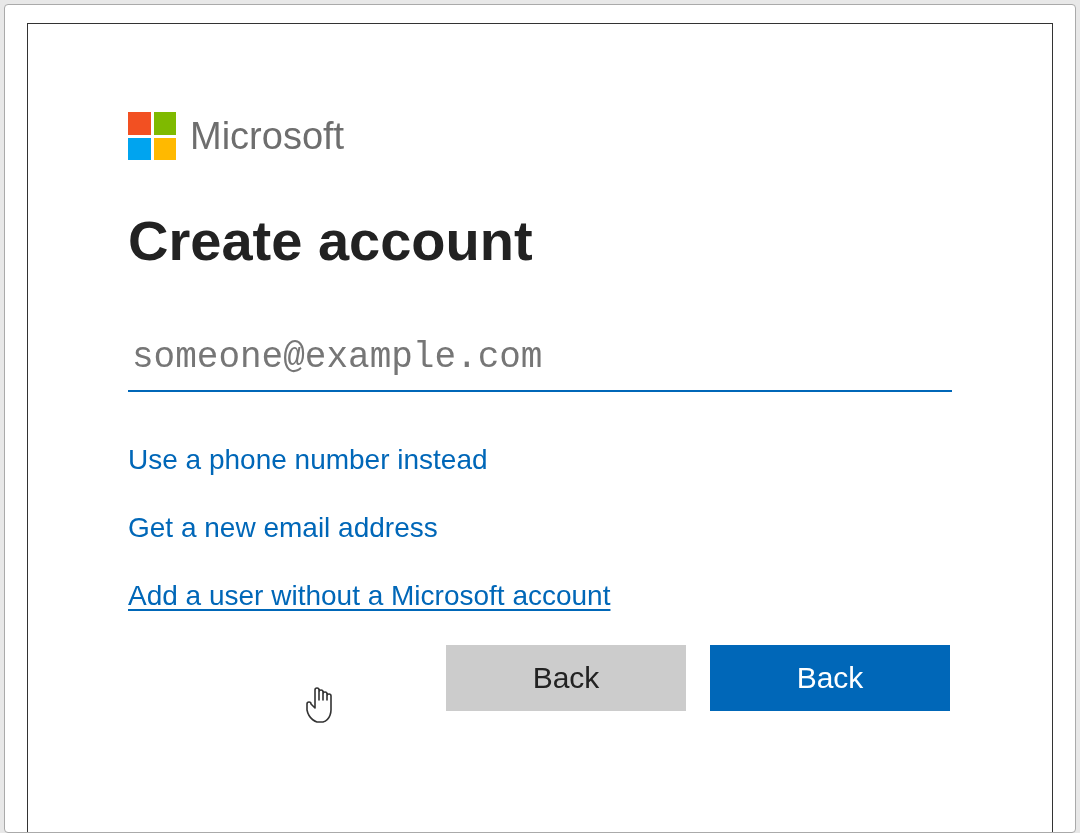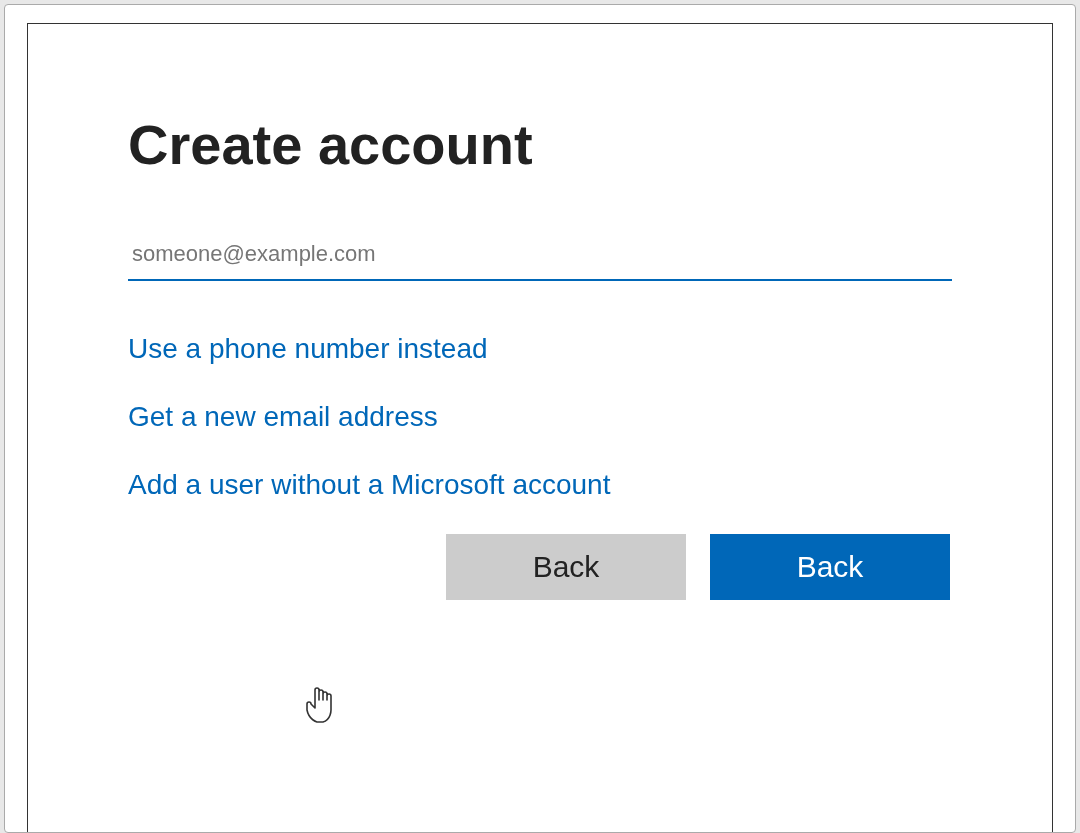--- a/index.html
+++ b/index.html
@@ -69,22 +69,22 @@
       color: #222;
       margin-bottom: 56px;
     }
     .email-wrap {
       margin-bottom: 52px;
     }
     .email-input {
       width: 100%;
       border: none;
       border-bottom: 2px solid #0067b8;
-      font-size: 22px;
-      font-family: Liberation Sans, sans-serif;
+      font-size: 36px;
+      font-family: Liberation Mono, monospace;
       padding: 8px 4px 12px 4px;
       color: #222;
       background: transparent;
       outline: none;
     }
     .email-input::placeholder {
       color: #767676;
     }
     .link-stack {
       display: flex;
@@ -93,20 +93,21 @@
       margin-bottom: 33px;
     }
     .link {
       color: #0067b8;
       font-size: 28px;
       text-decoration: none;
       cursor: pointer;
       align-self: flex-start;
     }
     .link.underlined {
+      text-decoration: underline;
       text-underline-offset: 4px;
     }
     .cursor-icon {
       position: absolute;
       left: 273px;
       top: 662px;
       pointer-events: none;
     }
     .button-row {
       display: flex;
@@ -130,20 +131,29 @@
       background: #0067b8;
       color: #ffffff;
     }
   </style>
 </head>
 <body>
 
 <div class="outer-frame">
   <div class="inner-panel">
 
+    <div class="logo-row">
+      <div class="ms-logo">
+        <div class="sq-red"></div>
+        <div class="sq-green"></div>
+        <div class="sq-blue"></div>
+        <div class="sq-yellow"></div>
+      </div>
+      <span class="brand-text">Microsoft</span>
+    </div>
 
     <h1 class="page-title">Create account</h1>
 
     <div class="email-wrap">
       <input type="text" class="email-input" placeholder="someone@example.com" style="">
     </div>
 
     <div class="link-stack">
       <a class="link">Use a phone number instead</a>
       <a class="link">Get a new email address</a>

